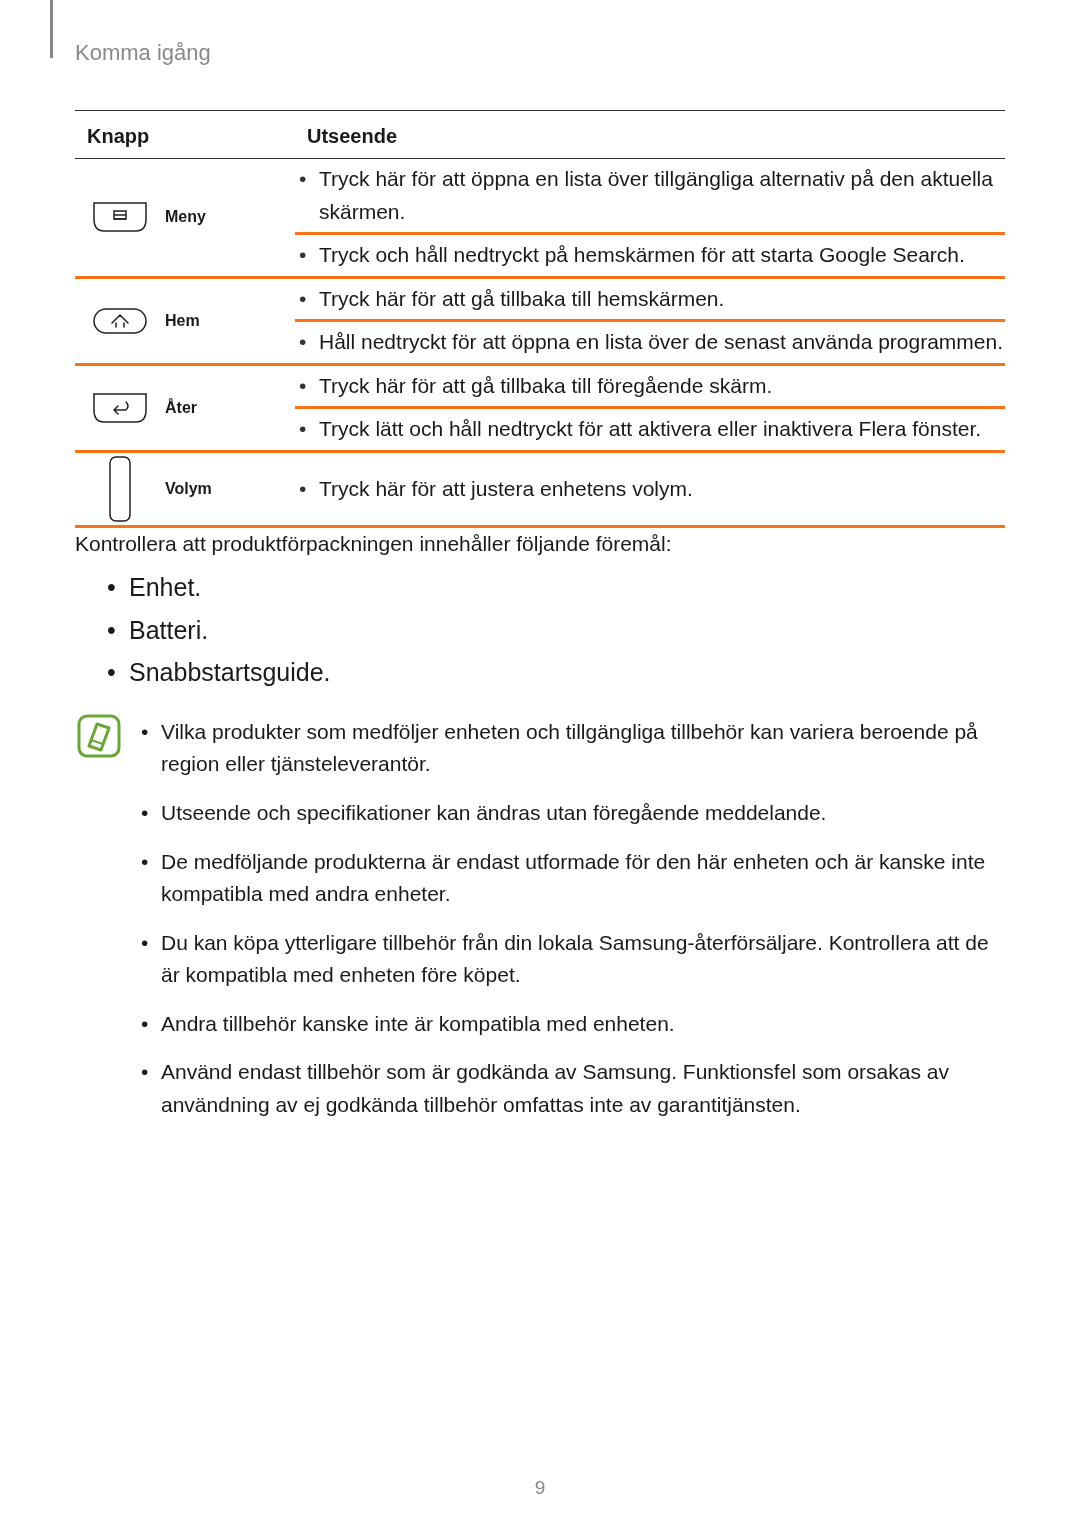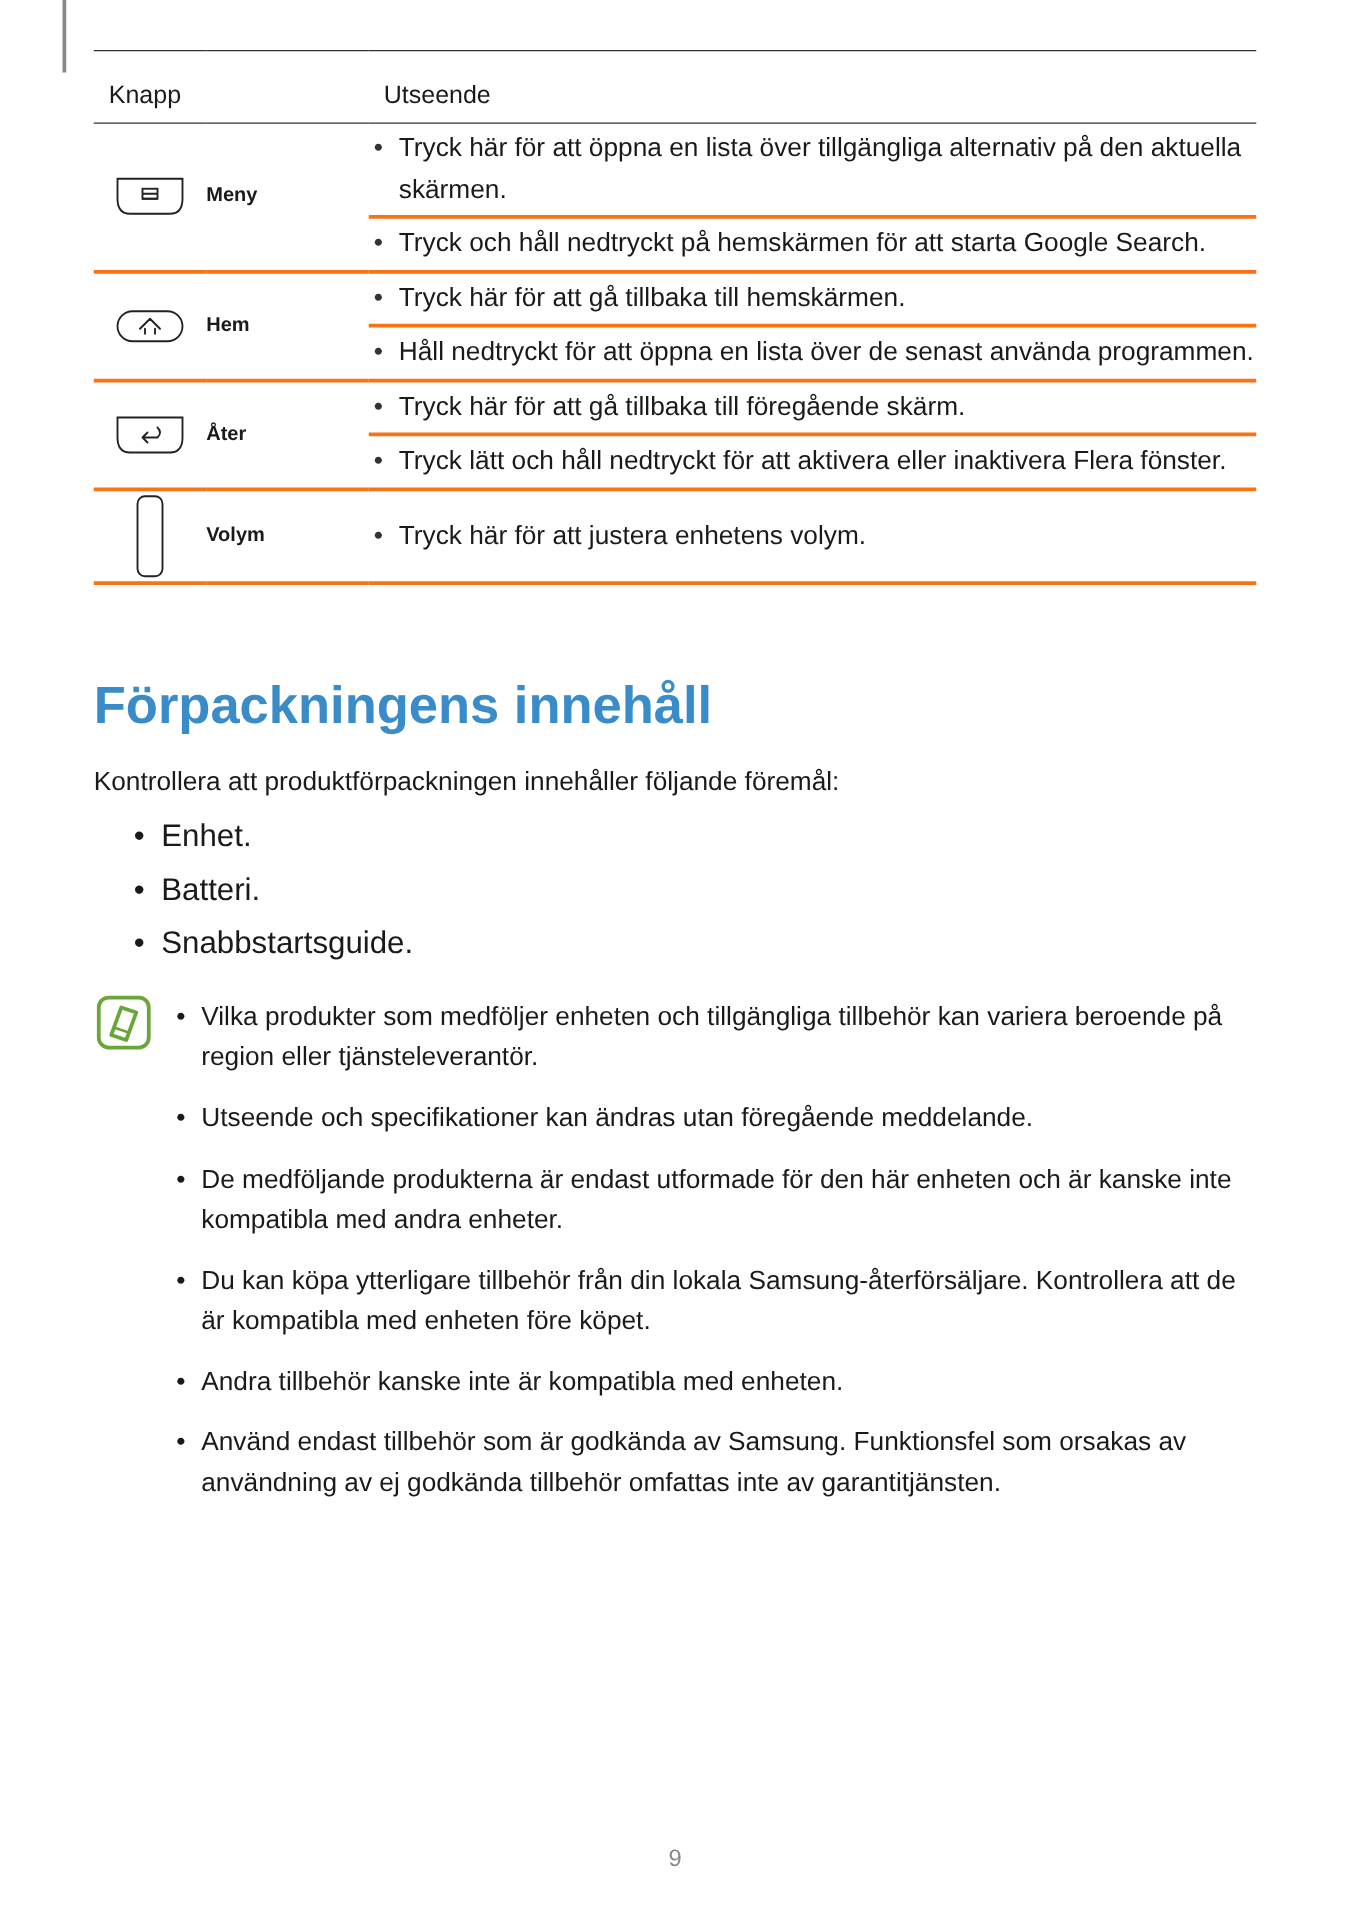--- a/index.html
+++ b/index.html
@@ -27,22 +27,22 @@
       font-size: 22px;
       margin-bottom: 44px;
     }
     table.btable {
       width: 100%;
       border-collapse: collapse;
       font-size: 21px;
     }
     table.btable th {
       text-align: left;
-      font-weight: normal;
-      padding: 24px 8px 10px 12px;
+      font-weight: bold;
+      padding: 14px 8px 10px 12px;
       border-top: 1px solid #333;
       border-bottom: 1px solid #333;
       font-size: 20px;
     }
     table.btable td {
       border-bottom: 3px solid #f97316;
       vertical-align: middle;
       padding: 0;
     }
     .icon-cell {
@@ -138,20 +138,21 @@
     }
     svg.key-icon { display: block; margin: 0 auto; }
   </style>
 </head>
 <body>
 
 <div class="header-marker"></div>
 
 <div class="page">
 
+  <div class="breadcrumb">Komma igång</div>
 
   <table class="btable">
     <thead>
       <tr>
         <th colspan="2">Knapp</th>
         <th>Utseende</th>
       </tr>
     </thead>
     <tbody>
 
@@ -232,21 +233,20 @@
         <td class="name-cell">Volym</td>
         <td class="func-cell">
             <ul>
               <li>Tryck här för att justera enhetens volym.</li>
             </ul>
           </td>
       </tr>
     </tbody>
   </table>
 
-  <h2 class="heading">Förpackningens innehåll</h2>
 
   <p class="intro">Kontrollera att produktförpackningen innehåller följande föremål:</p>
 
   <ul class="plain">
     <li>Enhet.</li>
     <li>Batteri.</li>
     <li>Snabbstartsguide.</li>
   </ul>
 
   <div class="note-block">

